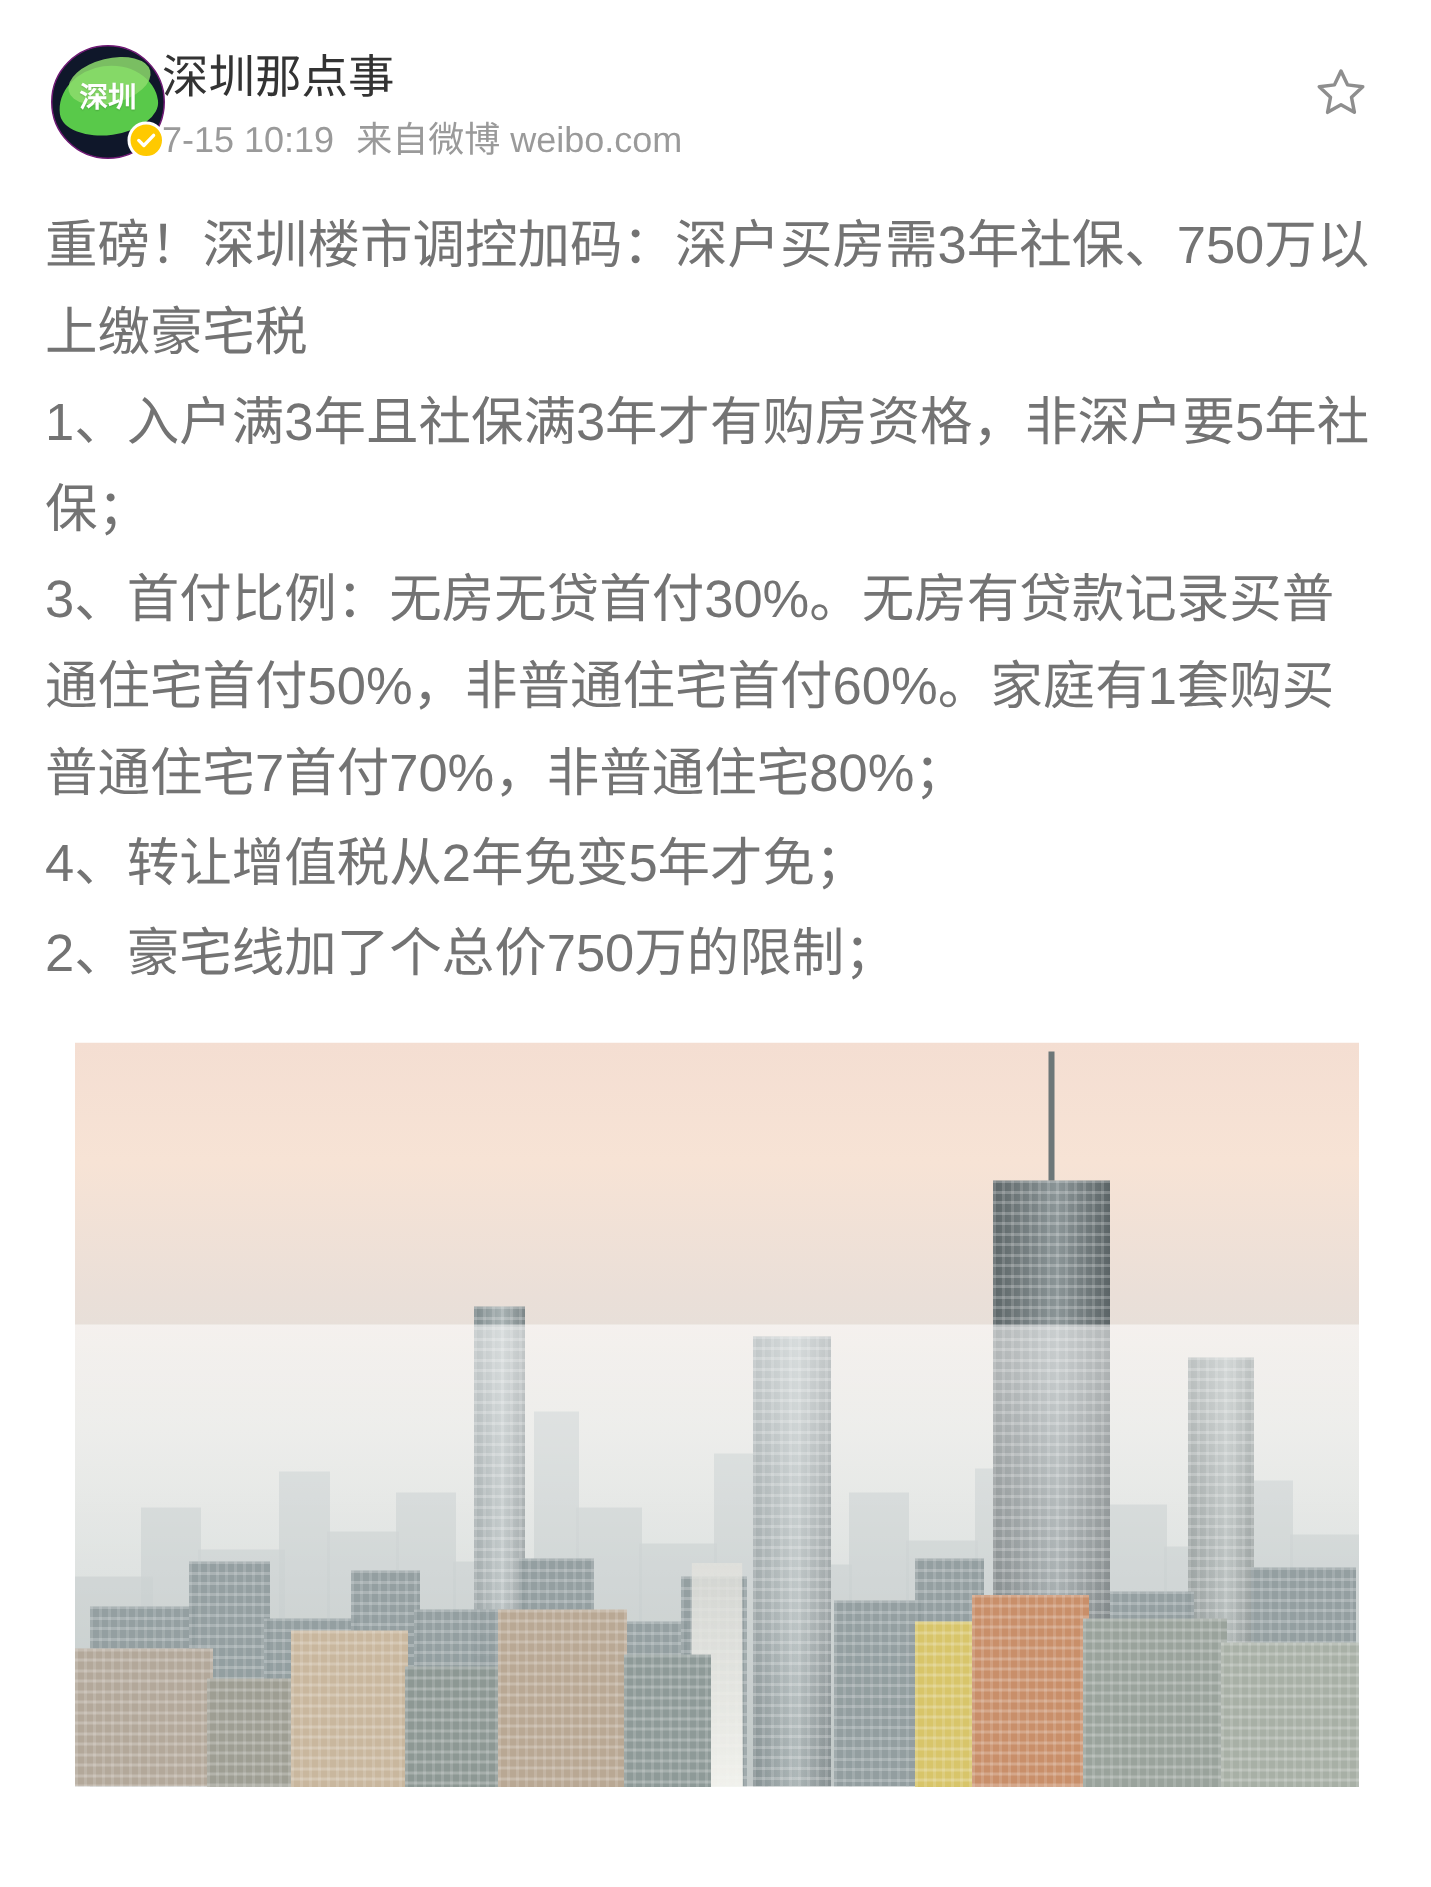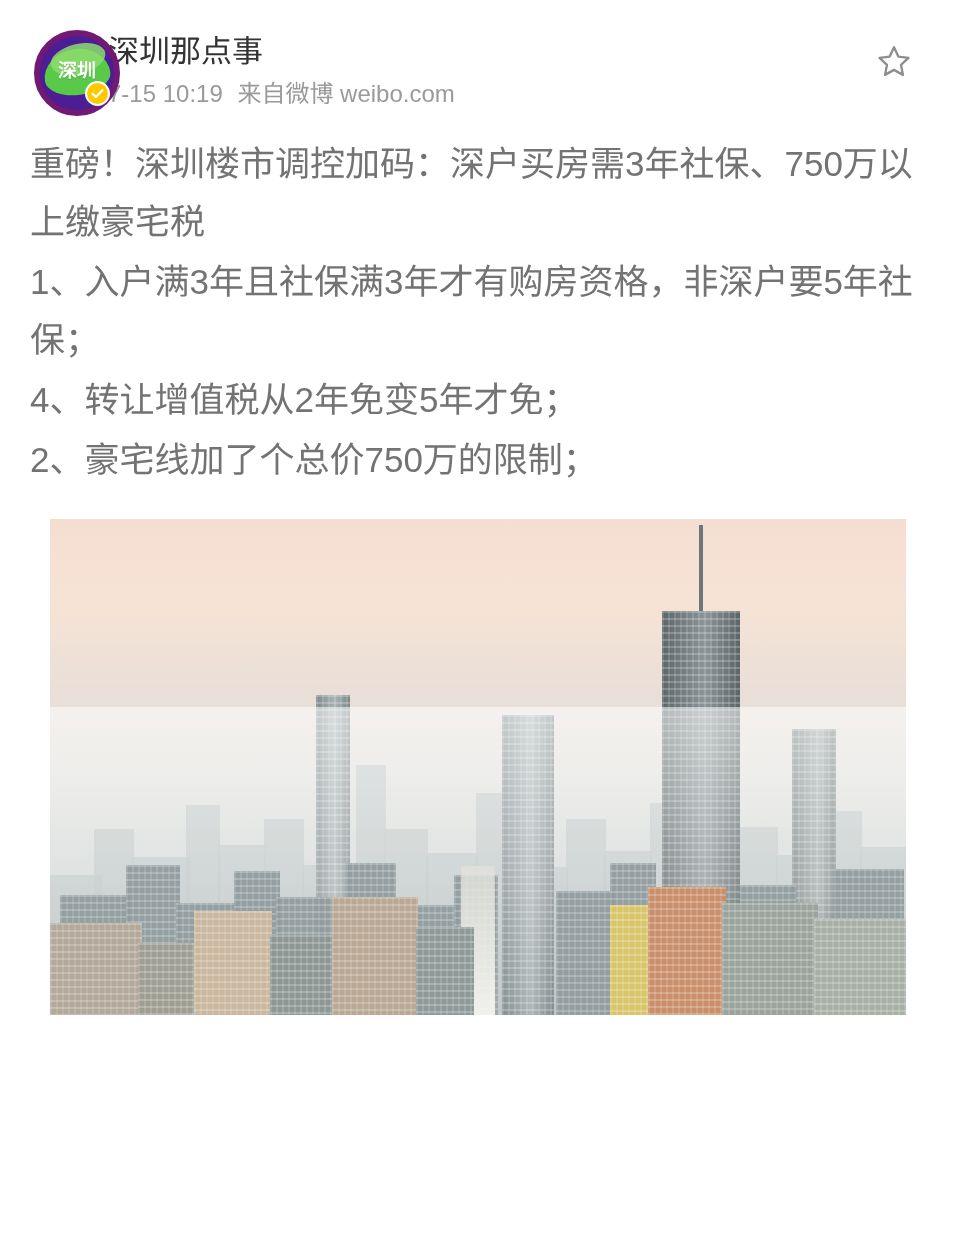--- a/index.html
+++ b/index.html
@@ -34,22 +34,22 @@
   .avatar-wrap {
     position: relative;
     width: 74px;
     height: 74px;
     flex: 0 0 auto;
   }
   .avatar {
     width: 74px;
     height: 74px;
     border-radius: 50%;
-    background: #4c1d95;
-    border: 6px solid #701a75;
+    background: #0f172a;
+    border: 1px solid #701a75;
     overflow: hidden;
     position: relative;
   }
   .avatar .leaf {
     position: absolute;
     left: 4px;
     top: 13px;
     width: 66px;
     height: 46px;
     background: #59c94a;
@@ -242,20 +242,21 @@
     <div class="star-btn">
       <svg width="40" height="40" viewBox="0 0 24 24" aria-hidden="true">
         <path d="M12 3.2 l2.62 5.55 6.08 .77 -4.5 4.18 1.16 6.02 -5.36 -3.0 -5.36 3.0 1.16 -6.02 -4.5 -4.18 6.08 -.77 Z" fill="none" stroke="#8e8e8e" stroke-width="1.4" stroke-linejoin="round"></path>
       </svg>
     </div>
   </div>
 
   <div class="content">
     <p>重磅！深圳楼市调控加码：深户买房需3年社保、750万以上缴豪宅税</p>
     <p>1、入户满3年且社保满3年才有购房资格，非深户要5年社保；</p>
+    <p>3、首付比例：无房无贷首付30%。无房有贷款记录买普通住宅首付50%，非普通住宅首付60%。家庭有1套购买普通住宅7首付70%，非普通住宅80%；</p>
     <p>4、转让增值税从2年免变5年才免；</p>
     <p>2、豪宅线加了个总价750万的限制；</p>
   </div>
 
   <div class="photo-wrap">
     <div class="photo">
 
       <div class="bld b-far" style="left:0px;   width:52px;  height:140px;"></div>
       <div class="bld b-far" style="left:44px;  width:40px;  height:186px;"></div>
       <div class="bld b-far" style="left:82px;  width:58px;  height:158px;"></div>

